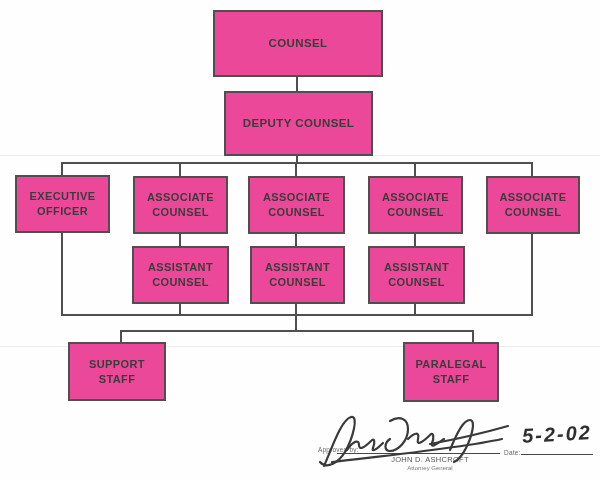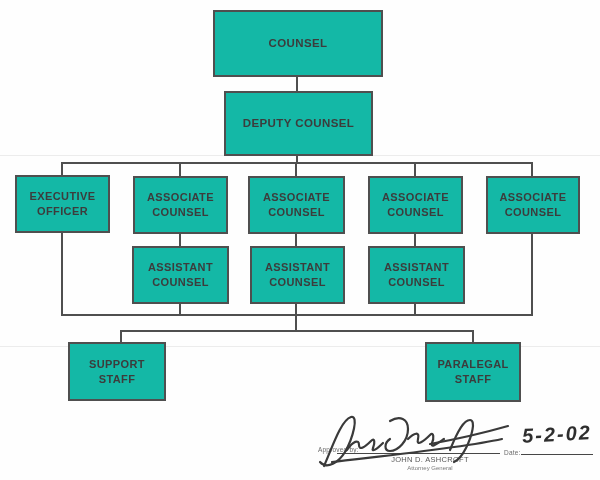--- a/index.html
+++ b/index.html
@@ -10,21 +10,21 @@
     font-family:"Liberation Sans", sans-serif;
     overflow:hidden;
   }
   
   .scanline{position:absolute;left:0;width:600px;height:1px;background:#ececec;}
 
   
   .node{
     position:absolute;
     border:2px solid #4f4f4f;
-    background:#14b8a6;
+    background:#ec4899;
     display:flex;align-items:center;justify-content:center;
     text-align:center;
     font-weight:bold;
     font-size:11px;
     letter-spacing:0.4px;
     line-height:1.35;
     color:#3c3c3c;
     white-space:pre-line;
     box-sizing:border-box;
   }
@@ -32,21 +32,21 @@
   .n-deputy    {left:224px;top:91px; width:149px;height:65px;font-size:11.5px;}
   .n-exec      {left:15px; top:175px;width:95px; height:58px;}
   .n-assoc1    {left:133px;top:176px;width:95px; height:58px;}
   .n-assoc2    {left:248px;top:176px;width:97px; height:58px;}
   .n-assoc3    {left:368px;top:176px;width:95px; height:58px;}
   .n-assoc4    {left:486px;top:176px;width:94px; height:58px;}
   .n-asst1     {left:132px;top:246px;width:97px; height:58px;}
   .n-asst2     {left:250px;top:246px;width:95px; height:58px;}
   .n-asst3     {left:368px;top:246px;width:97px; height:58px;}
   .n-support   {left:68px; top:342px;width:98px; height:59px;}
-  .n-paralegal {left:425px;top:342px;width:96px; height:60px;}
+  .n-paralegal {left:403px;top:342px;width:96px; height:60px;}
 
   
   .cv{position:absolute;width:2px;background:#4f4f4f;}
   .ch{position:absolute;height:2px;background:#4f4f4f;}
 
   
   .tinytext{position:absolute;color:#6a6a6a;font-size:6.5px;letter-spacing:0.2px;}
   .sigline{position:absolute;height:1px;background:#474747;}
   .nametext{
     position:absolute;left:380px;top:455px;width:100px;

